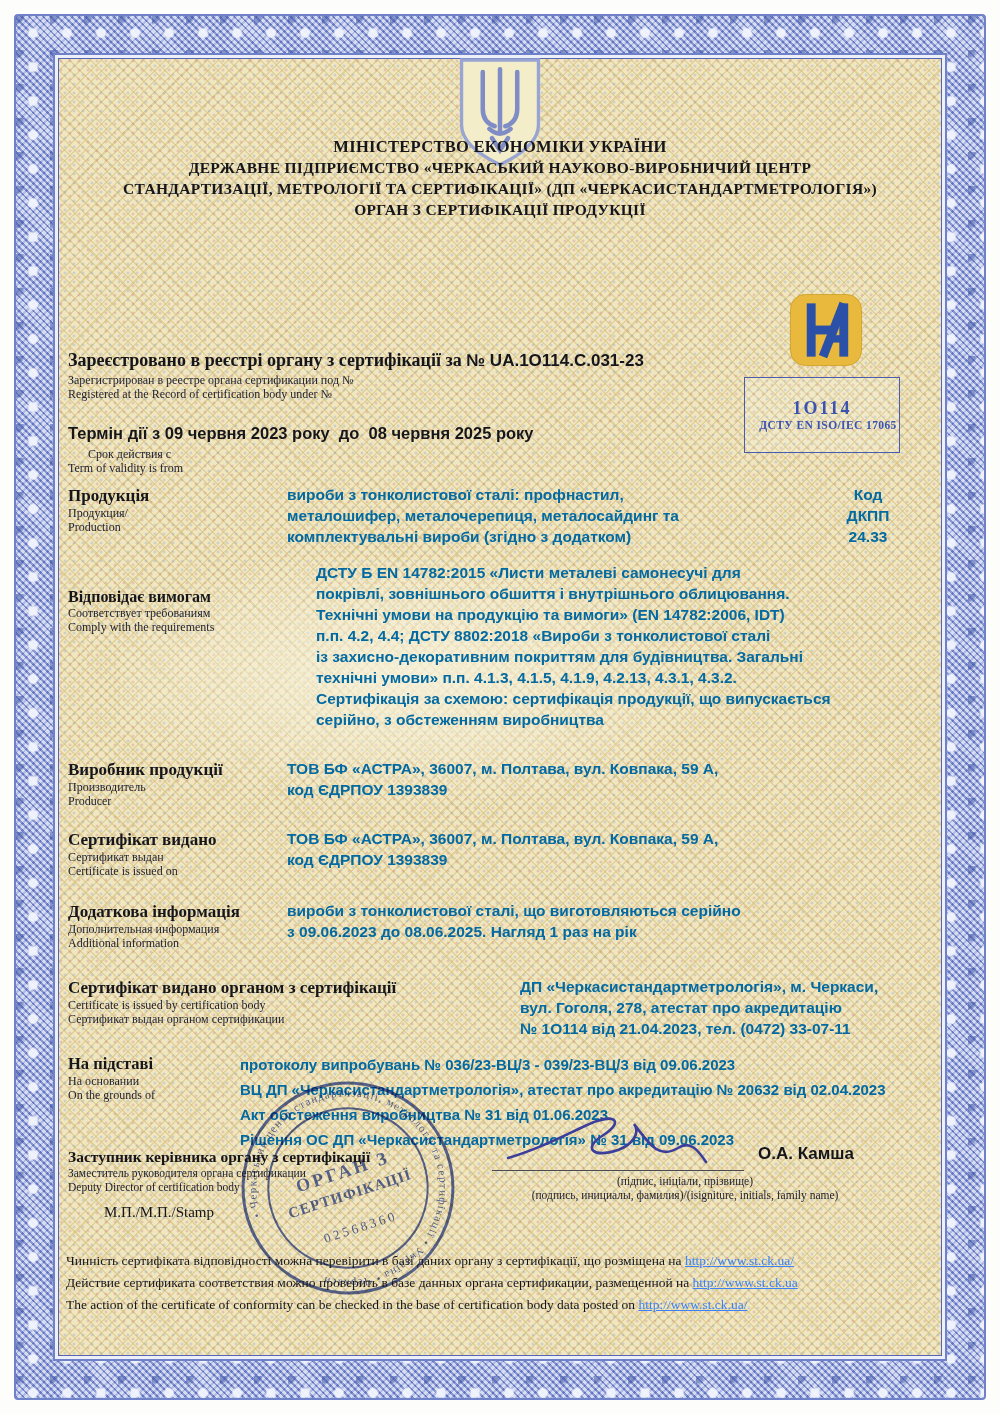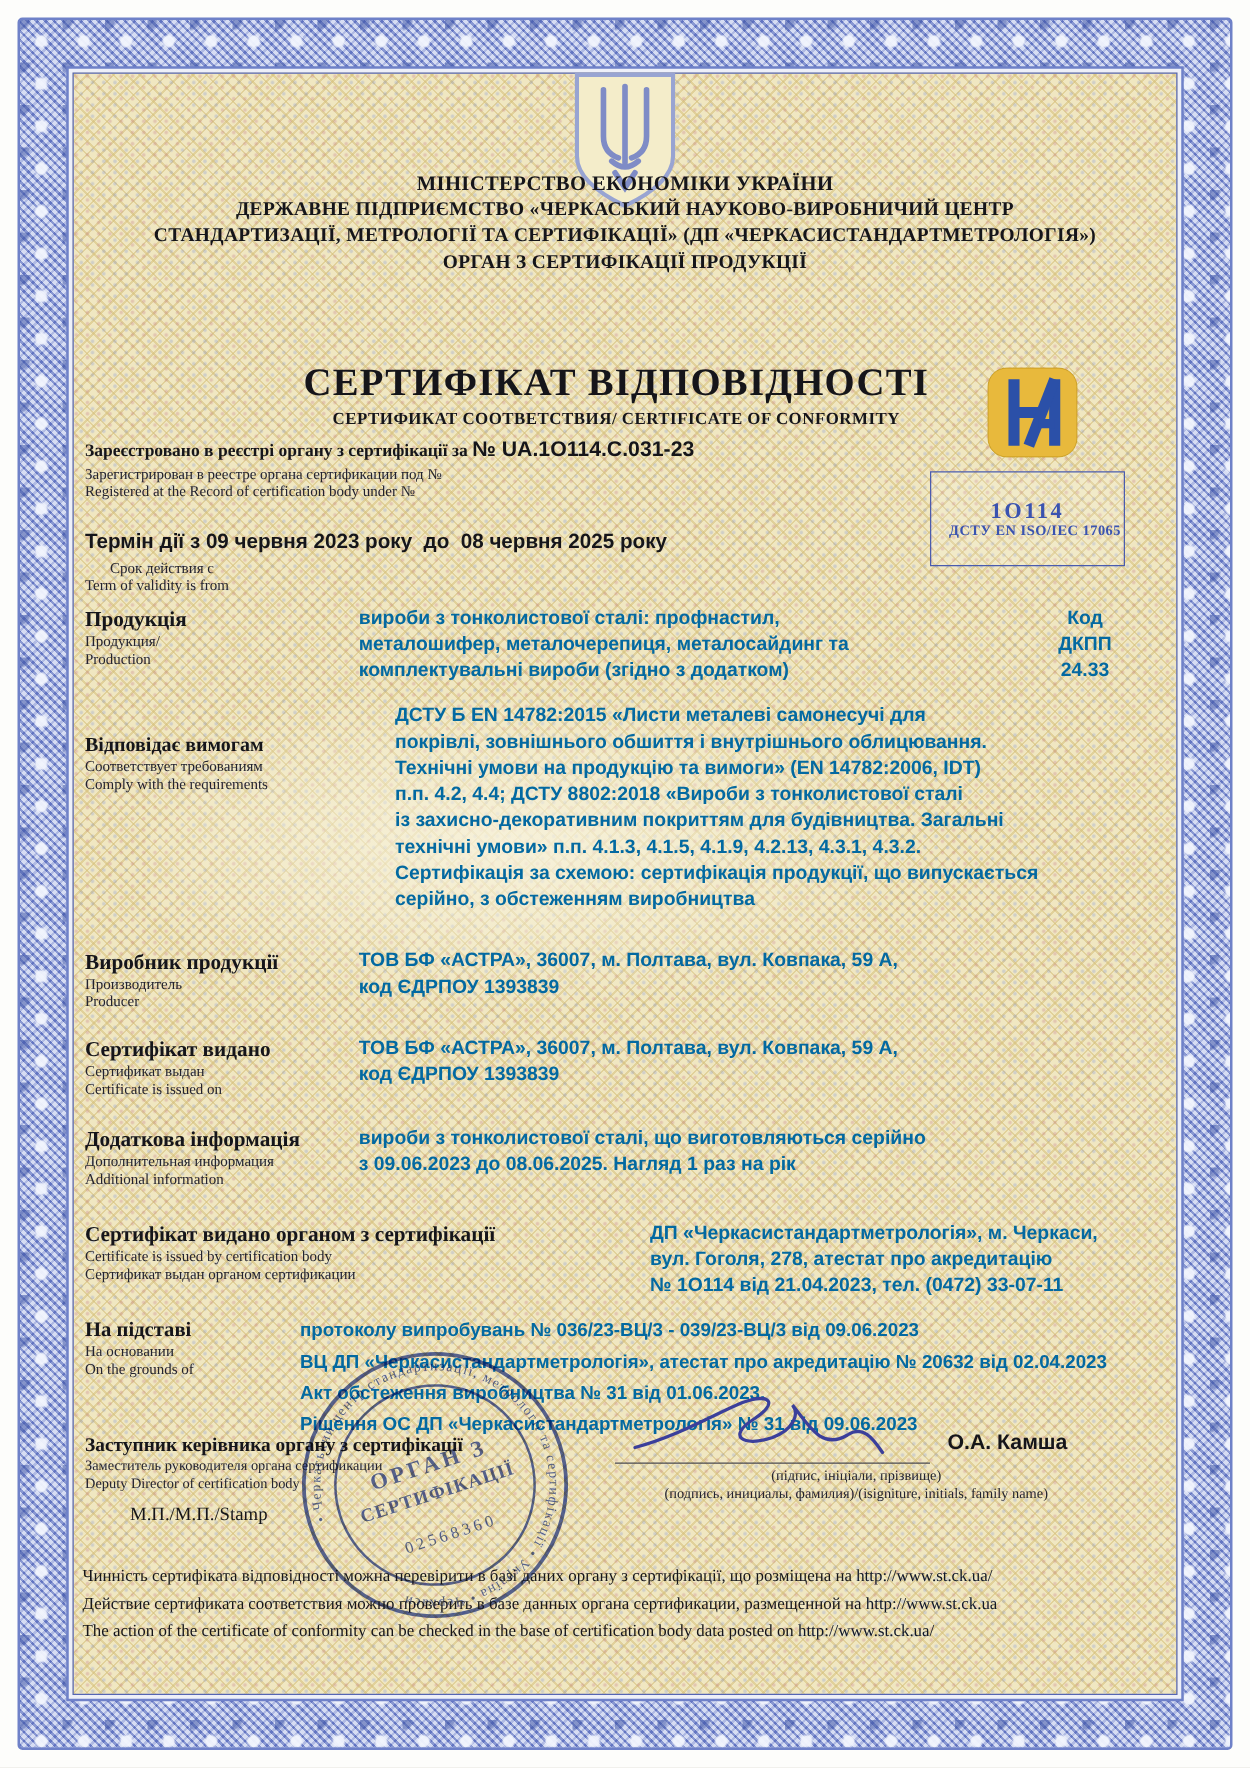--- a/index.html
+++ b/index.html
@@ -40,31 +40,31 @@
   .abs{position:absolute;}
   .serifB{font-family:"Liberation Serif",serif;font-weight:bold;}
   .sansB{font-family:"Liberation Sans",sans-serif;font-weight:bold;}
   .sub{font-size:12px;line-height:14px;color:#232330;}
   .pre{white-space:pre-line;}
   .hdr{width:100%;text-align:center;line-height:21px;letter-spacing:0.3px;}
   .hdr .l1{font-size:16.5px;}
   .hdr .l2{font-size:15.5px;}
   .title-main{font-size:31px;letter-spacing:1px;}
   .title-sub{font-size:13.5px;margin-top:3px;letter-spacing:0.4px;}
-  .reg-main{font-size:14px;}
+  .reg-main{font-size:18px;}
   .reg-num{font-family:"Liberation Sans",sans-serif;font-size:17px;}
   .content{font-size:15.5px;line-height:21px;color:#0369a1;}
   .label-uk{font-size:17px;line-height:20px;}
   .badgebox{
     border:1.5px solid #4a5cae;text-align:center;color:#3a53b0;
     padding:20px 2px;background:rgba(255,255,255,0.12);
   }
   .badge-num{font-size:18px;letter-spacing:2px;line-height:20px;}
   .badge-std{font-size:11.5px;letter-spacing:0.4px;line-height:14px;margin-left:12px;}
-  .url{color:#0f172a;}
+  .url{text-decoration:underline;color:#3b82f6;}
   .footer-line{font-size:13.5px;line-height:22px;}
   .stamp-wrap{transform:rotate(-18deg);opacity:0.88;mix-blend-mode:multiply;}
   .sig-line{border-top:1.5px solid #4a4a52;}
   .caption{font-size:11.5px;line-height:14px;text-align:center;color:#232330;}
 </style>
 </head>
 <body>
 
 <div class="page">
   <div class="band"></div>
@@ -82,24 +82,20 @@
     </g>
   </svg>
 
   <div class="abs hdr serifB" style="left:70px;top:136px;width:860px;">
     <div class="l1">МІНІСТЕРСТВО ЕКОНОМІКИ УКРАЇНИ</div>
     <div class="l2">ДЕРЖАВНЕ ПІДПРИЄМСТВО «ЧЕРКАСЬКИЙ НАУКОВО-ВИРОБНИЧИЙ ЦЕНТР</div>
     <div class="l2">СТАНДАРТИЗАЦІЇ, МЕТРОЛОГІЇ ТА СЕРТИФІКАЦІЇ» (ДП «ЧЕРКАСИСТАНДАРТМЕТРОЛОГІЯ»)</div>
     <div class="l2">ОРГАН З СЕРТИФІКАЦІЇ ПРОДУКЦІЇ</div>
   </div>
 
-  <div class="abs" style="left:90px;top:288px;width:806px;text-align:center;">
-    <div class="serifB title-main">СЕРТИФІКАТ ВІДПОВІДНОСТІ</div>
-    <div class="serifB title-sub">СЕРТИФИКАТ СООТВЕТСТВИЯ/ CERTIFICATE OF CONFORMITY</div>
-  </div>
 
   <svg class="abs" style="left:789px;top:292px;width:74px;height:76px;" viewBox="0 0 100 100">
     <rect x="2" y="2" width="96" height="96" rx="20" fill="#e8b93c" stroke="#c99c20"></rect>
     <g stroke="#2b50a8" stroke-width="12" fill="none">
       <path d="M30 14 V86"></path>
       <path d="M30 50 H60"></path>
       <path d="M74 14 V86"></path>
       <path d="M74 14 L46 86"></path>
     </g>
     <path d="M57 62 H74" stroke="#2b50a8" stroke-width="10" fill="none"></path>

